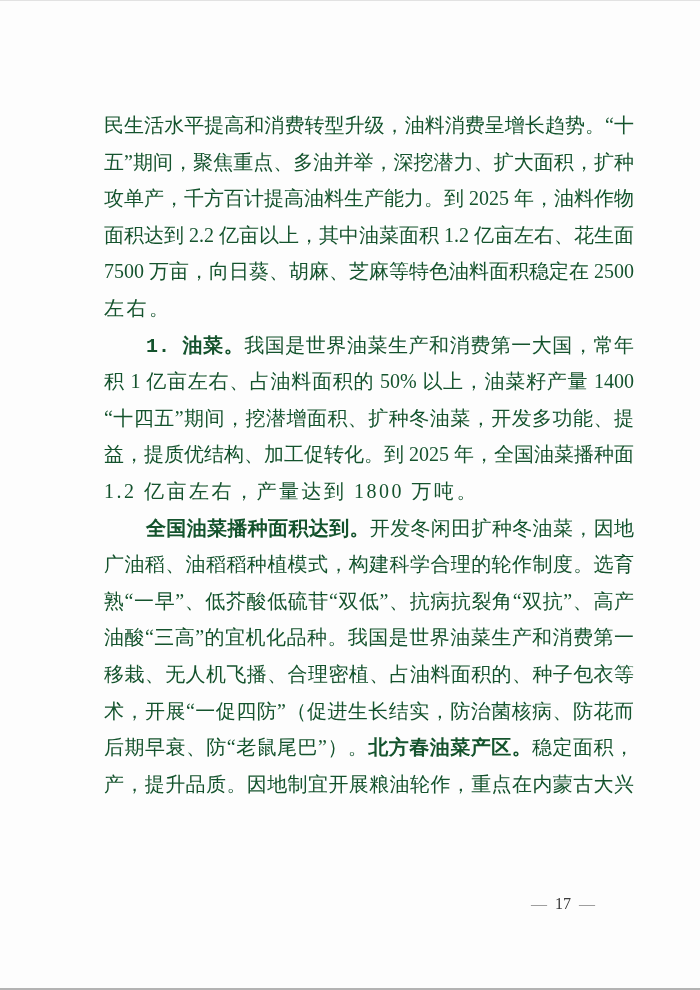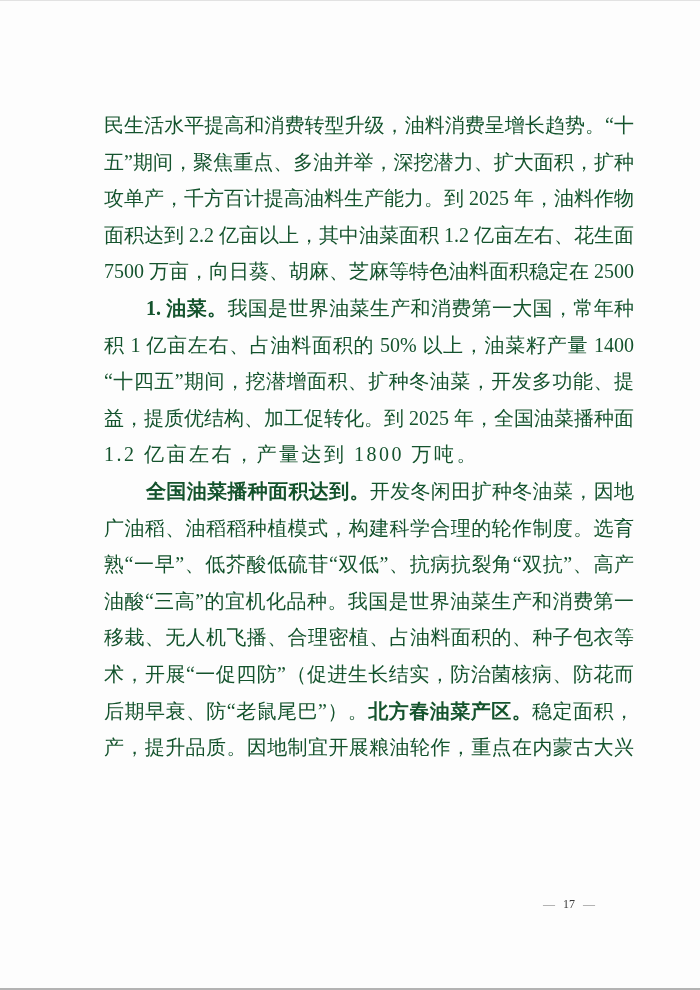--- a/index.html
+++ b/index.html
@@ -32,42 +32,43 @@
     text-justify: inter-character;
     overflow: hidden;
   }
   .line.end {
     text-align-last: left;
     letter-spacing: 2.5px;
   }
   .line.indent { text-indent: 42px; }
   .b {
     font-weight: bold;
-    font-family: Liberation Serif, serif;
+    font-family: Liberation Mono, monospace;
   }
   .pagenum {
     position: absolute;
     top: 893px; right: 97px;
-    font-size: 12px;
+    font-size: 16px;
     line-height: 22px;
     color: #3a3a3a;
   }
   .pagenum .dash { color: #8e8e8e; padding: 0 8px; }
 </style>
 </head>
 <body>
 
 <div class="edge-top"></div>
 
 <div class="doc">
   <div class="line"><span>民生活水平提高和消费转型升级，油料消费呈增长趋势。“十四</span></div>
   <div class="line"><span>五”期间，聚焦重点、多油并举，深挖潜力、扩大面积，扩种冬油菜、主</span></div>
   <div class="line"><span>攻单产，千方百计提高油料生产能力。到 2025 年，油料作物播种</span></div>
   <div class="line"><span>面积达到 2.2 亿亩以上，其中油菜面积 1.2 亿亩左右、花生面积</span></div>
   <div class="line"><span>7500 万亩，向日葵、胡麻、芝麻等特色油料面积稳定在 2500 万亩</span></div>
+  <div class="line end"><span>左右。</span></div>
   <div class="line indent"><span class="b">1. 油菜。</span><span>我国是世界油菜生产和消费第一大国，常年种植面</span></div>
   <div class="line"><span>积 1 亿亩左右、占油料面积的 50% 以上，油菜籽产量 1400 万吨左</span></div>
   <div class="line"><span>“十四五”期间，挖潜增面积、扩种冬油菜，开发多功能、提产增效</span></div>
   <div class="line"><span>益，提质优结构、加工促转化。到 2025 年，全国油菜播种面积达到</span></div>
   <div class="line end"><span>1.2 亿亩左右，产量达到 1800 万吨。</span></div>
   <div class="line indent"><span class="b">全国油菜播种面积达到。</span><span>开发冬闲田扩种冬油菜，因地制宜选</span></div>
   <div class="line"><span>广油稻、油稻稻种植模式，构建科学合理的轮作制度。选育推广早</span></div>
   <div class="line"><span>熟“一早”、低芥酸低硫苷“双低”、抗病抗裂角“双抗”、高产高油高</span></div>
   <div class="line"><span>油酸“三高”的宜机化品种。我国是世界油菜生产和消费第一大国</span></div>
   <div class="line"><span>移栽、无人机飞播、合理密植、占油料面积的、种子包衣等关键技</span></div>

